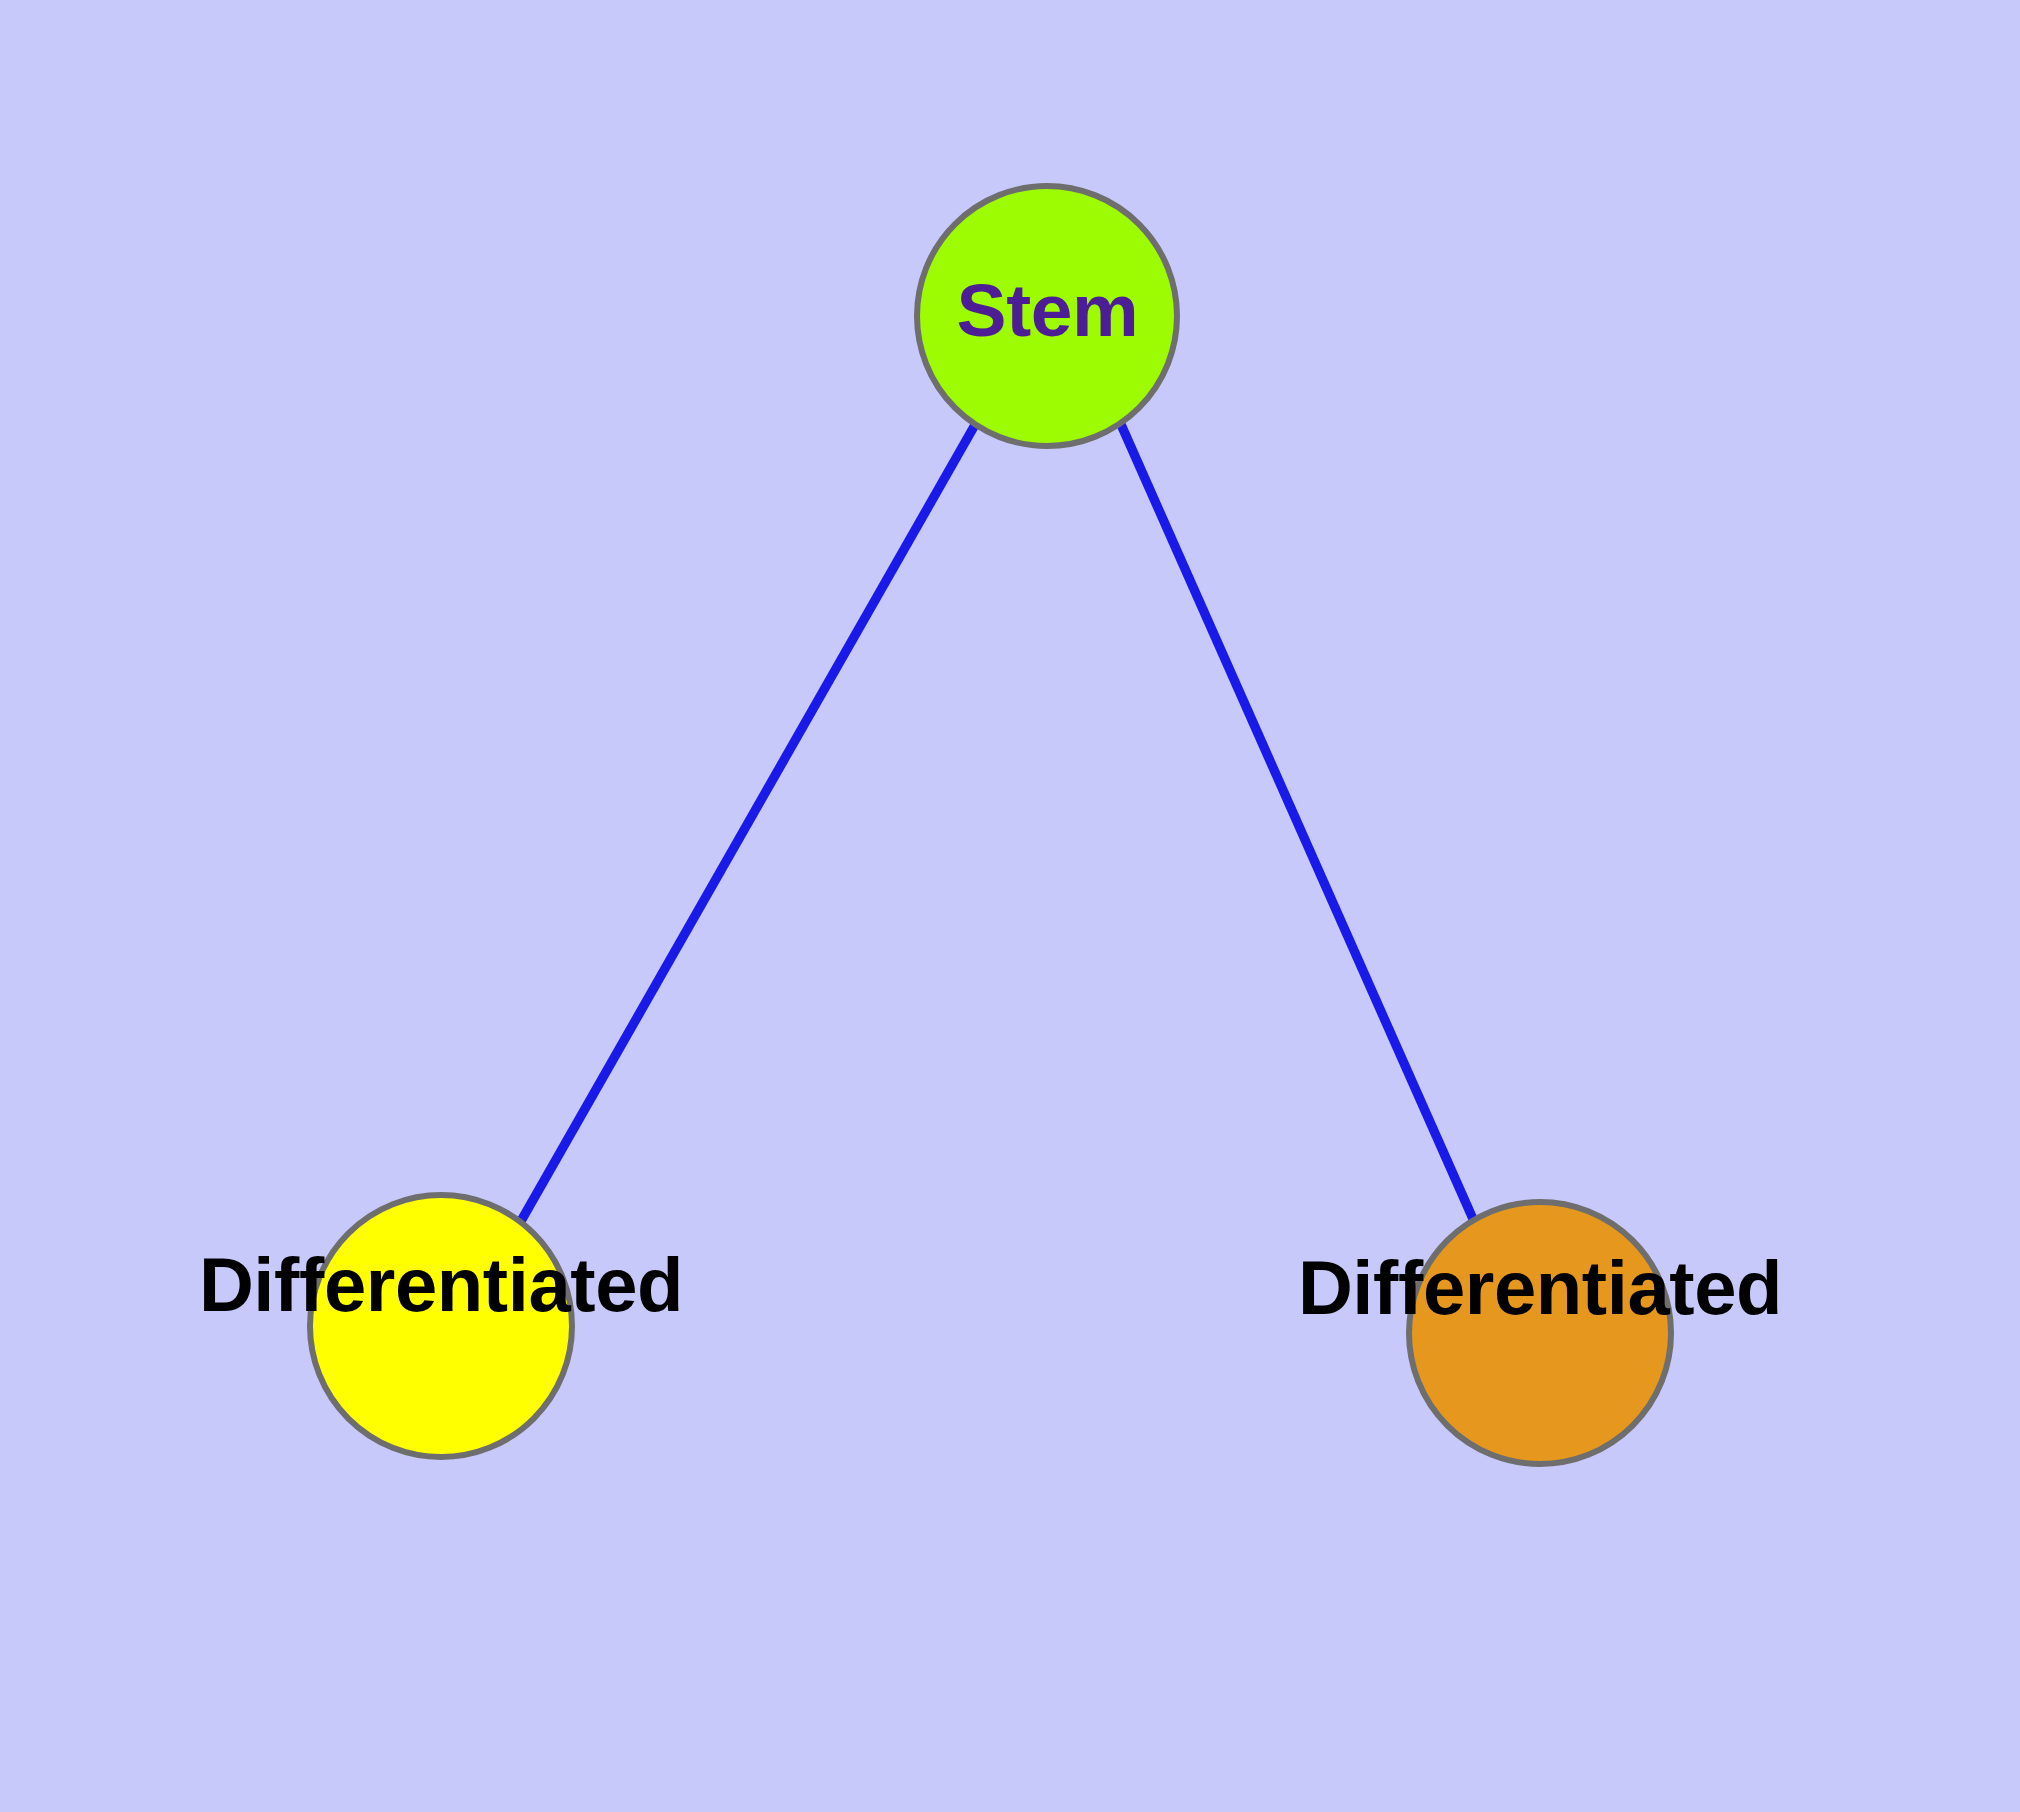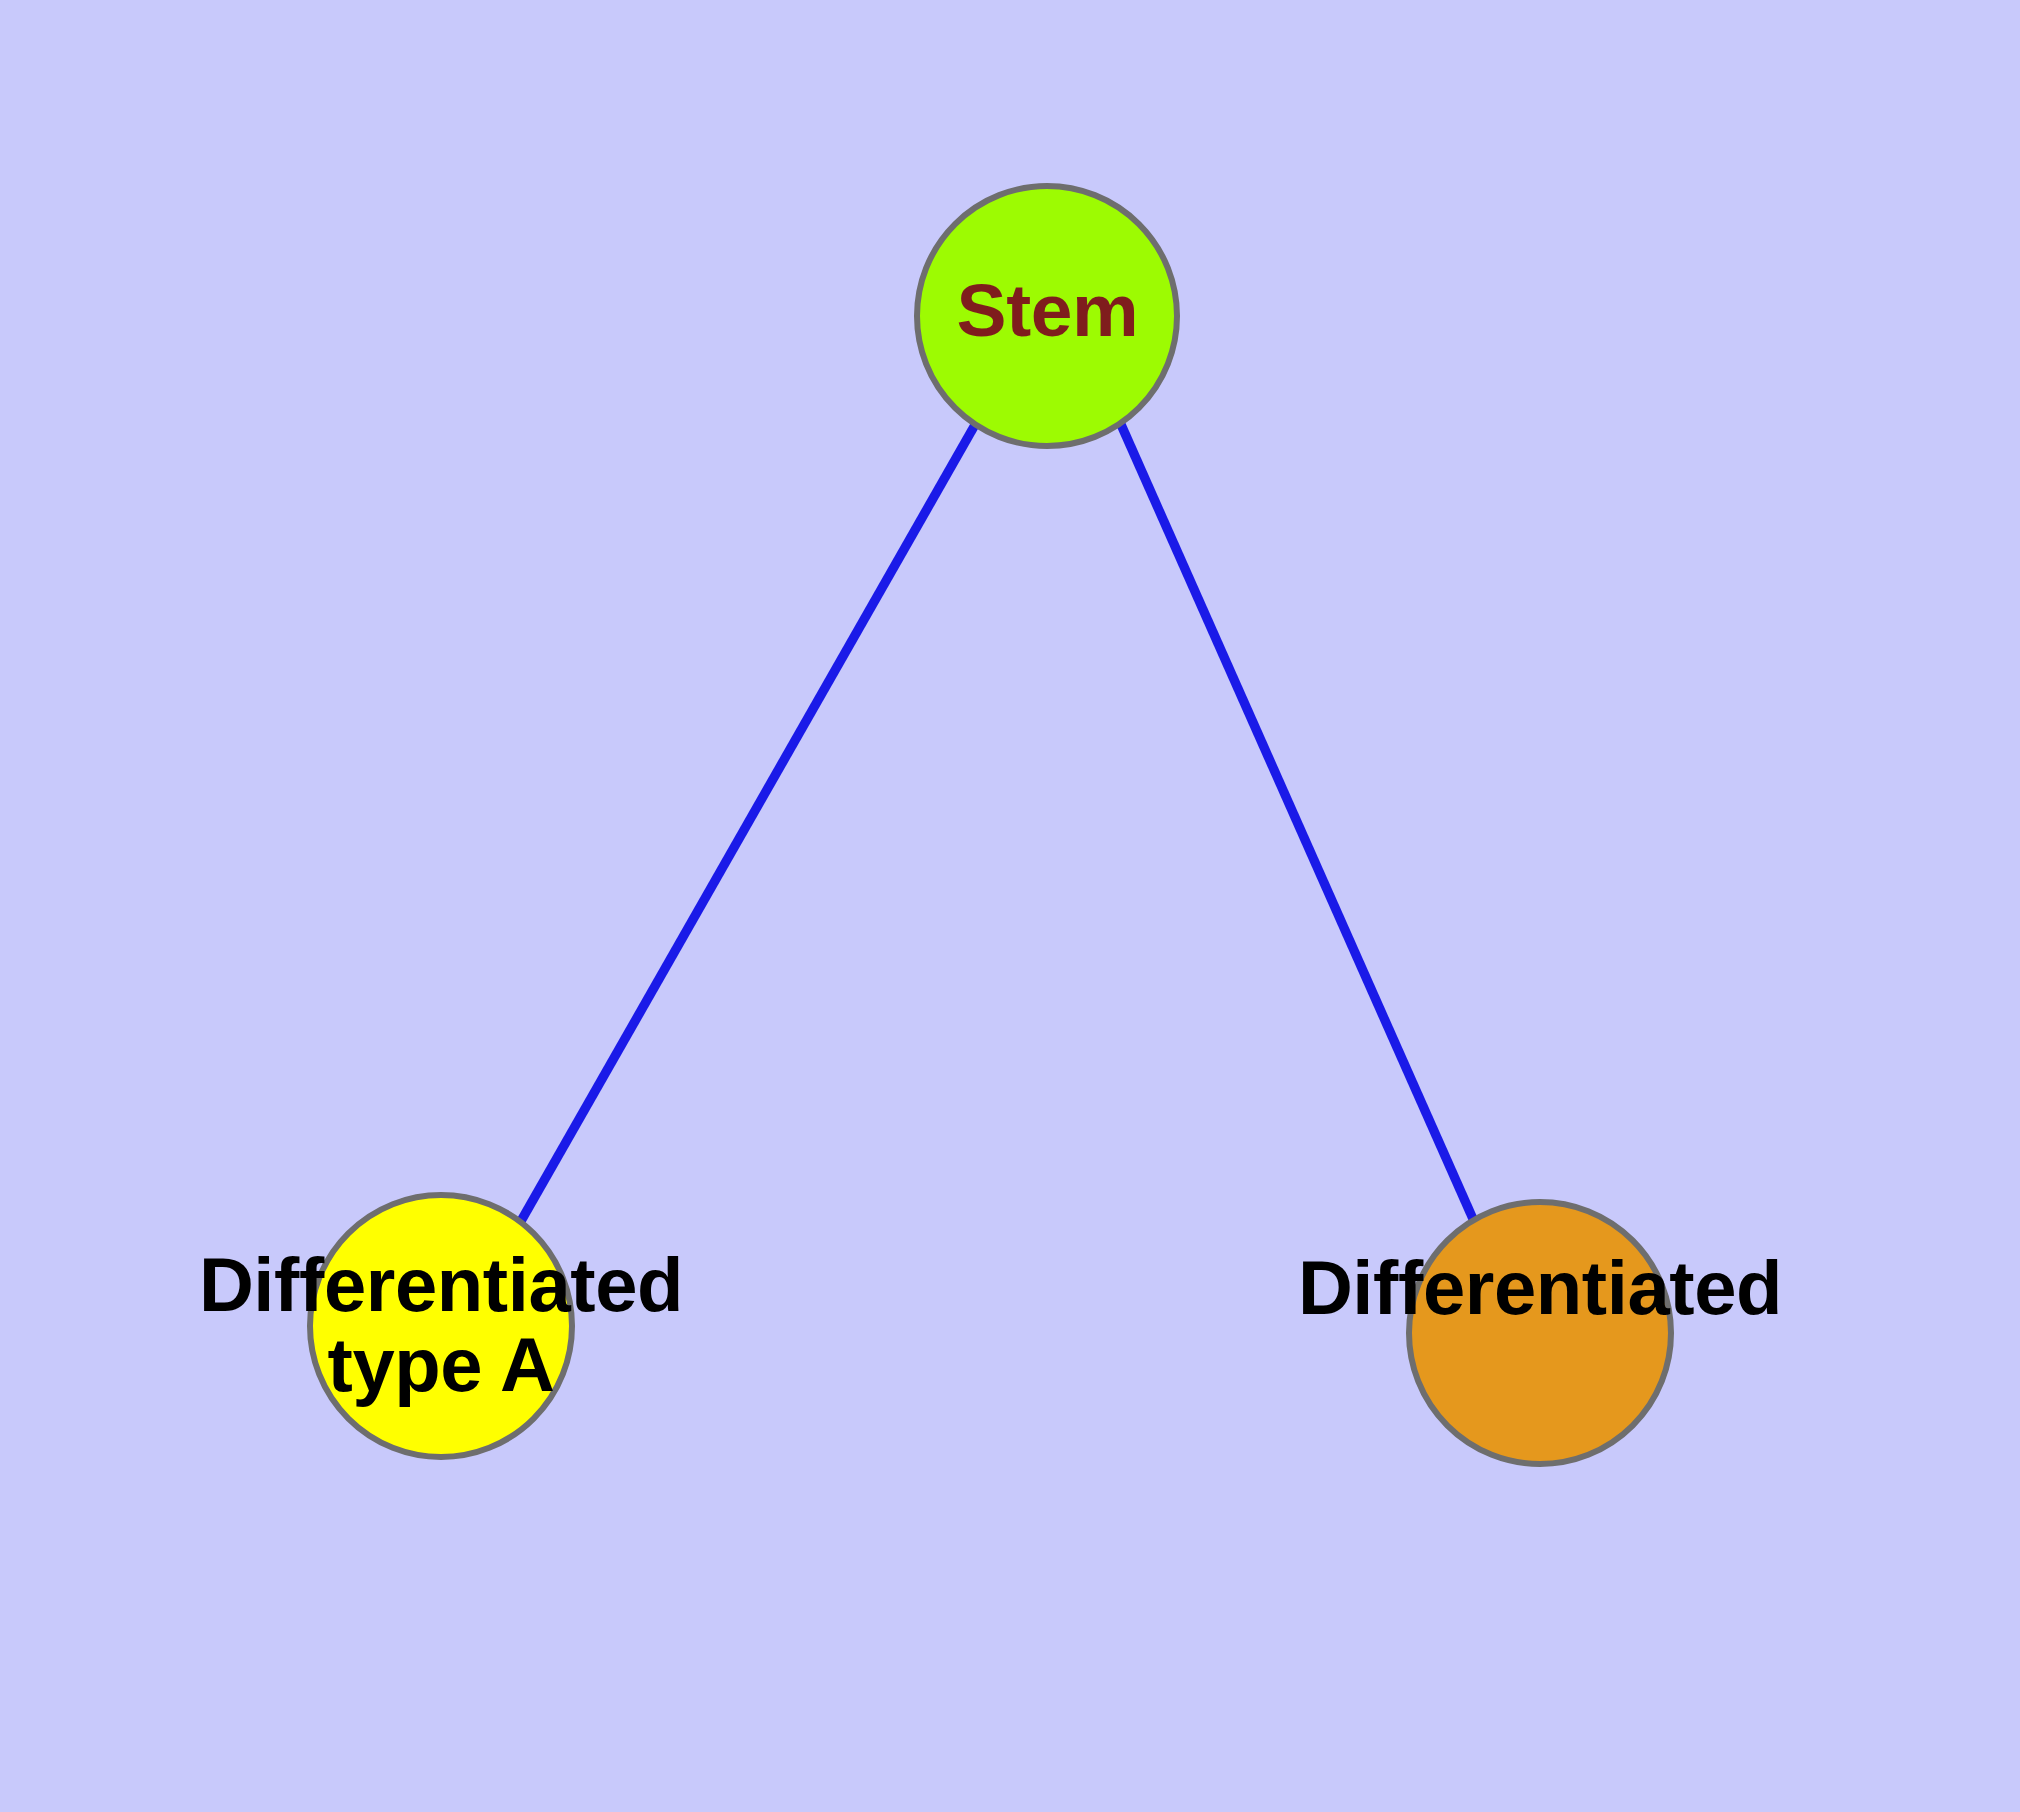--- a/index.html
+++ b/index.html
@@ -94,20 +94,20 @@
 
   <svg id="edge-layer" viewBox="0 0 2384 2138" width="2021" height="1812" xmlns="http://www.w3.org/2000/svg">
     <line id="edge-stem-diff-a" x1="1152" y1="498" x2="612" y2="1445" stroke="#1a1ae8" stroke-width="11" stroke-linecap="butt"></line>
     <line id="edge-stem-diff-b" x1="1322" y1="500" x2="1742" y2="1448" stroke="#1a1ae8" stroke-width="11" stroke-linecap="butt"></line>
   </svg>
 
   <div class="node" id="node-stem" style="left: 914px; top: 183px; width: 266px; height: 266px; background: rgb(157, 251, 2); border-color: rgb(110, 110, 110);"></div>
   <div class="node" id="node-diff-a" style="left: 307px; top: 1192px; width: 268px; height: 268px; background: rgb(255, 255, 0); border-color: rgb(110, 110, 110);"></div>
   <div class="node" id="node-diff-b" style="left: 1406px; top: 1199px; width: 268px; height: 268px; background: rgb(229, 152, 29); border-color: rgb(110, 110, 110);"></div>
 
-  <div class="node-label" id="label-stem" style="color: #7f1d1d; left: 793px;">Stem</div>
+  <div class="node-label" id="label-stem" style="color: #4c1d95; left: 793px;">Stem</div>
 
-  <div class="node-label" id="label-diff-a" style="color: rgb(0, 0, 0); left: 102px;"><span>Differentiated</span><br><span>type A</span></div>
+  <div class="node-label" id="label-diff-a" style="color: rgb(0, 0, 0); left: 102px;"><span>Differentiated</span><br></div>
 
   <div class="node-label" id="label-diff-b" style="color: rgb(0, 0, 0); left: 1201px;"><span>Differentiated</span><br></div>
 
 </div>
 
 
 </body></html>

